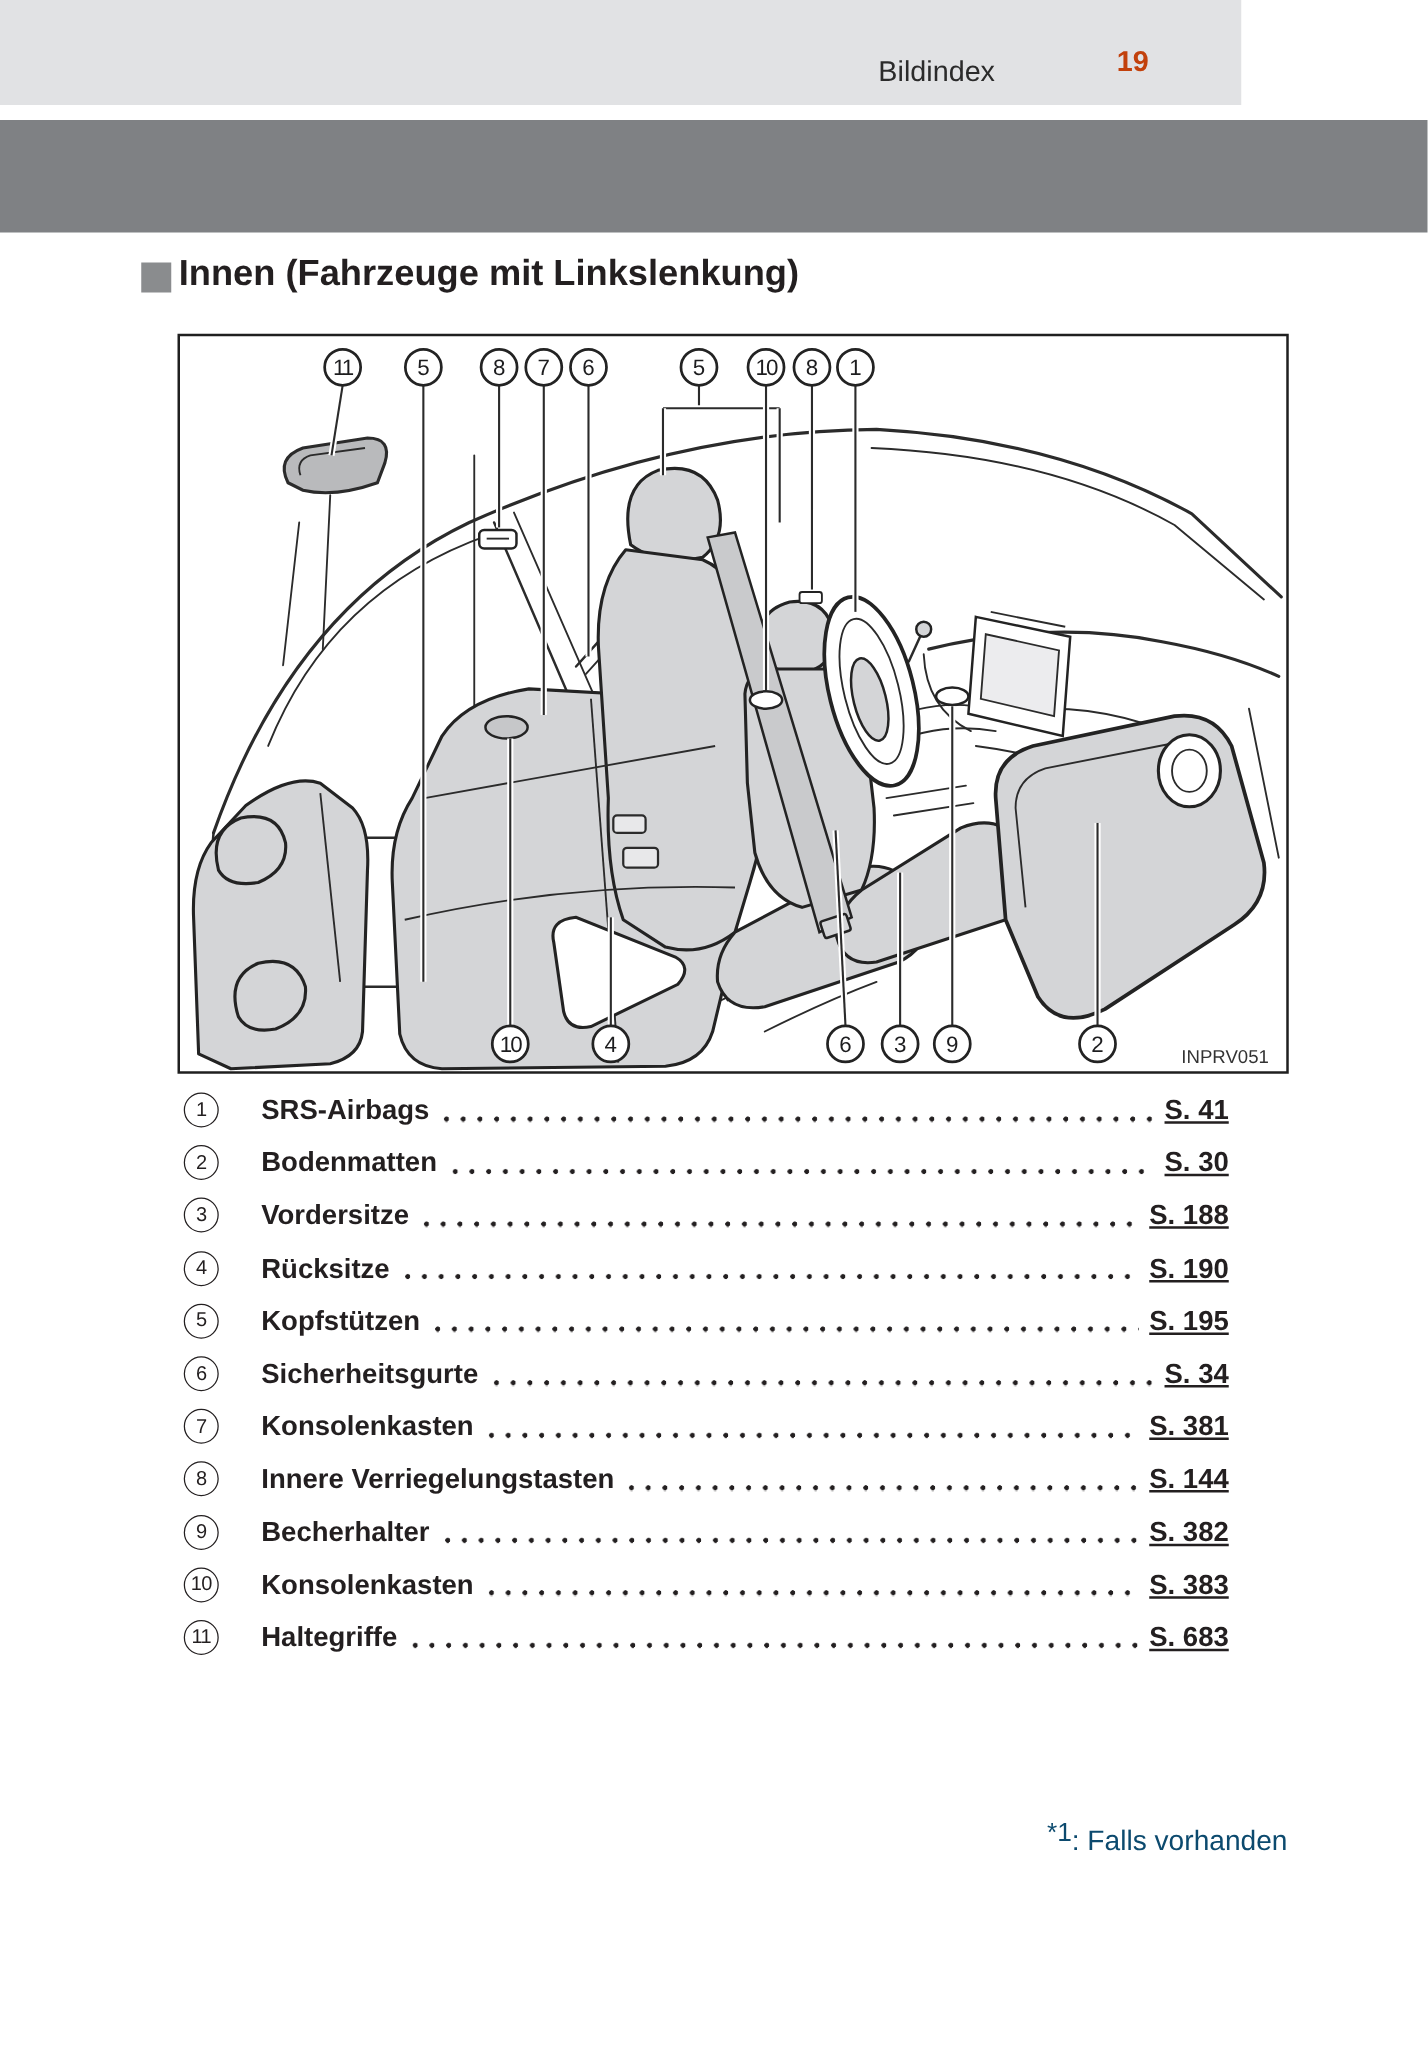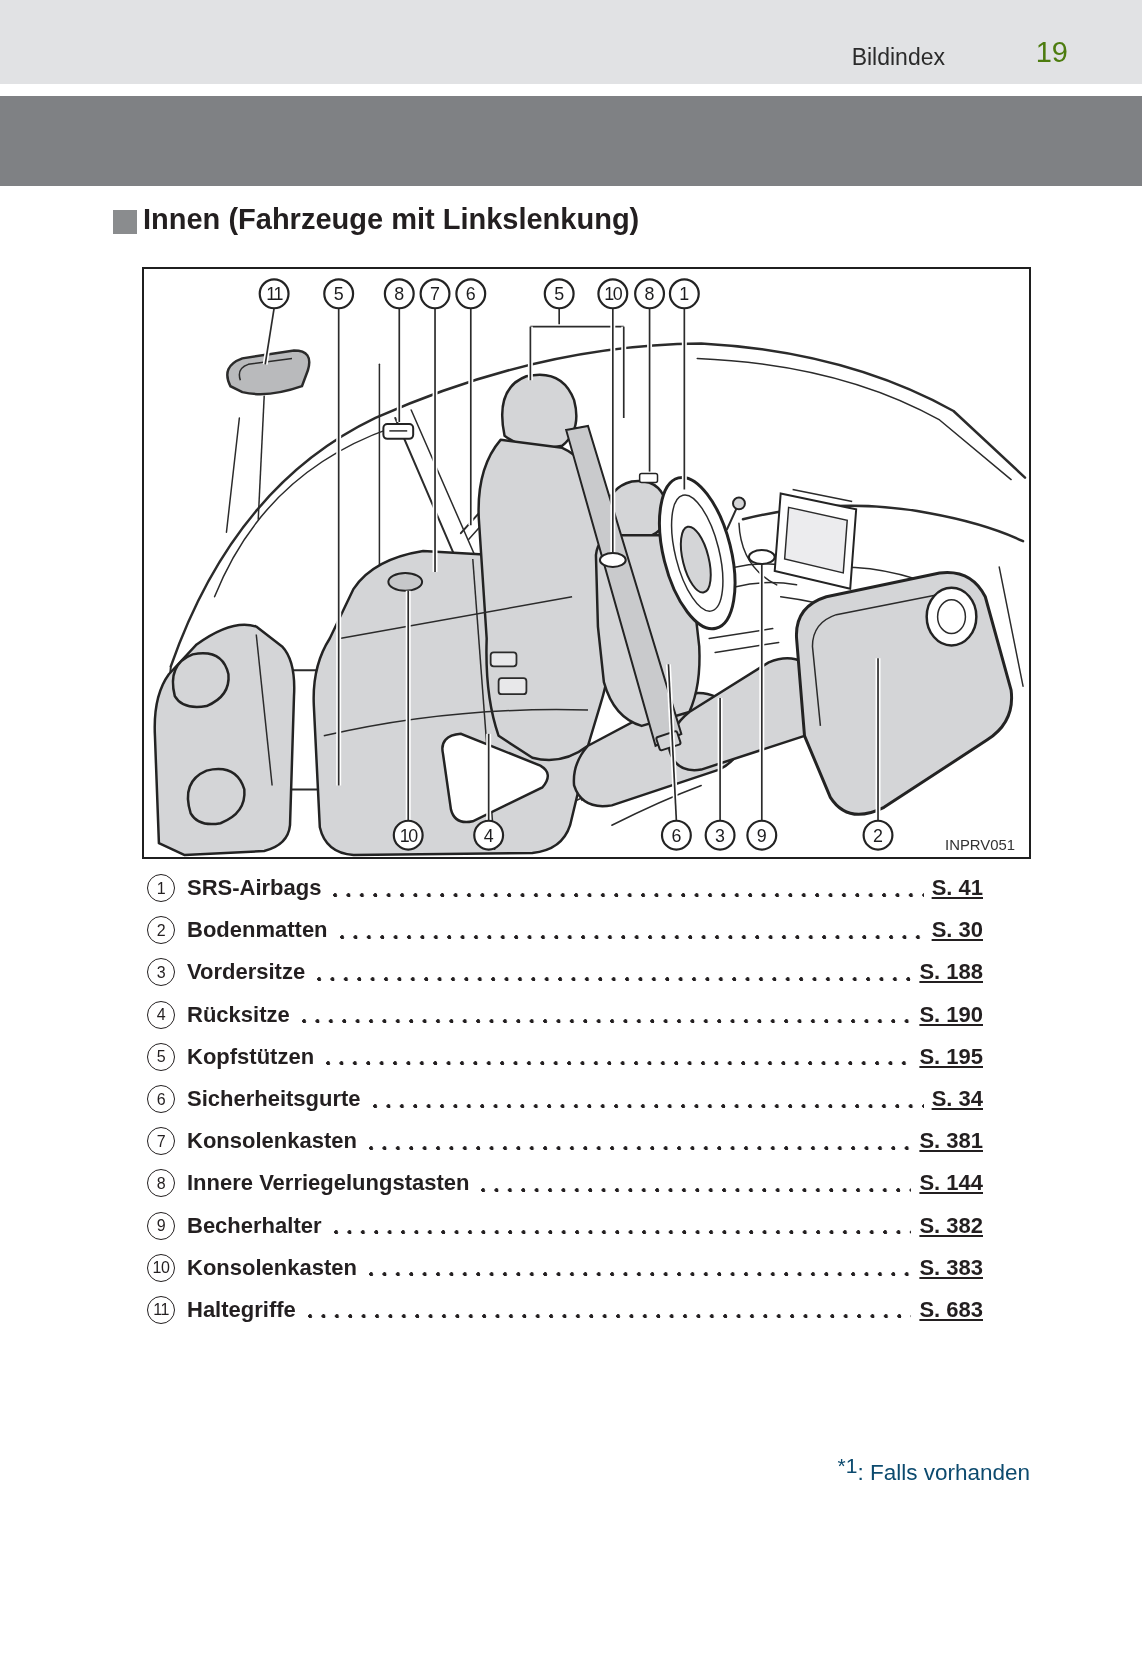--- a/index.html
+++ b/index.html
@@ -5,23 +5,23 @@
   * { margin:0; padding:0; box-sizing:border-box; }
   html,body { background:#fff; }
   body {
     position:relative;
     width:1142px; height:1654px;
     font-family:"Liberation Sans", sans-serif;
     color:#231f20;
     overflow:hidden;
   }
   
-  .header-bar { position:absolute; left:0; top:0; width:1142px; height:84px; background:#e1e2e4; }
+  .header-bar { position:absolute; left:0; top:0; width:993px; height:84px; background:#e1e2e4; }
   .bildindex  { position:absolute; top:44px; right:197px; font-size:23px; color:#2b2b2b; }
-  .pagenum    { position:absolute; top:36px; right:74px; font-size:29px; font-weight:normal; color:#4d7c0f; }
+  .pagenum    { position:absolute; top:36px; right:74px; font-size:23px; font-weight:bold; color:#c2410c; }
   .banner     { position:absolute; left:0; top:96px; width:1142px; height:90px; background:#7f8184; }
 
   
   .section-heading { position:absolute; left:113px; top:203px; display:flex; align-items:center; }
   .bullet { width:24px; height:24px; background:#8a8c8e; margin-top:4px; flex:0 0 auto; }
   .section-heading h1 { font-size:29px; font-weight:bold; margin-left:6px; letter-spacing:0; }
 
   
   .diagram-frame {
     position:absolute; left:142px; top:267px; width:889px; height:592px;
@@ -30,21 +30,21 @@
   .diagram-frame svg { display:block; width:100%; height:100%; }
 
   
   .index-list { position:absolute; left:147px; top:867px; width:836px; }
   .index-row { display:flex; align-items:center; height:42.2px; }
   .num-circle {
     flex:0 0 auto; width:28px; height:28px; border:1.8px solid #231f20; border-radius:50%;
     display:flex; align-items:center; justify-content:center;
     font-size:16px; letter-spacing:-0.5px; line-height:1; padding-top:1px;
   }
-  .row-label { font-size:22px; font-weight:bold; margin-left:12px; white-space:nowrap; }
+  .row-label { font-size:22px; font-weight:bold; margin-left:34px; white-space:nowrap; }
   .leader {
     flex:1 1 auto; height:5px; align-self:center; margin:14px 8px 0 12px;
     background-image:radial-gradient(circle at 2.2px 2.2px, #231f20 1.8px, transparent 2.2px);
     background-size:13.4px 5px; background-repeat:repeat-x;
   }
   .row-page { font-size:22px; font-weight:bold; white-space:nowrap;text-decoration:underline; }
 
   
   .footnotes { position:absolute; right:112px; top:1460px; text-align:right; font-size:22.5px; color:#0c4a6e; }
   .footnote { line-height:26px; }

